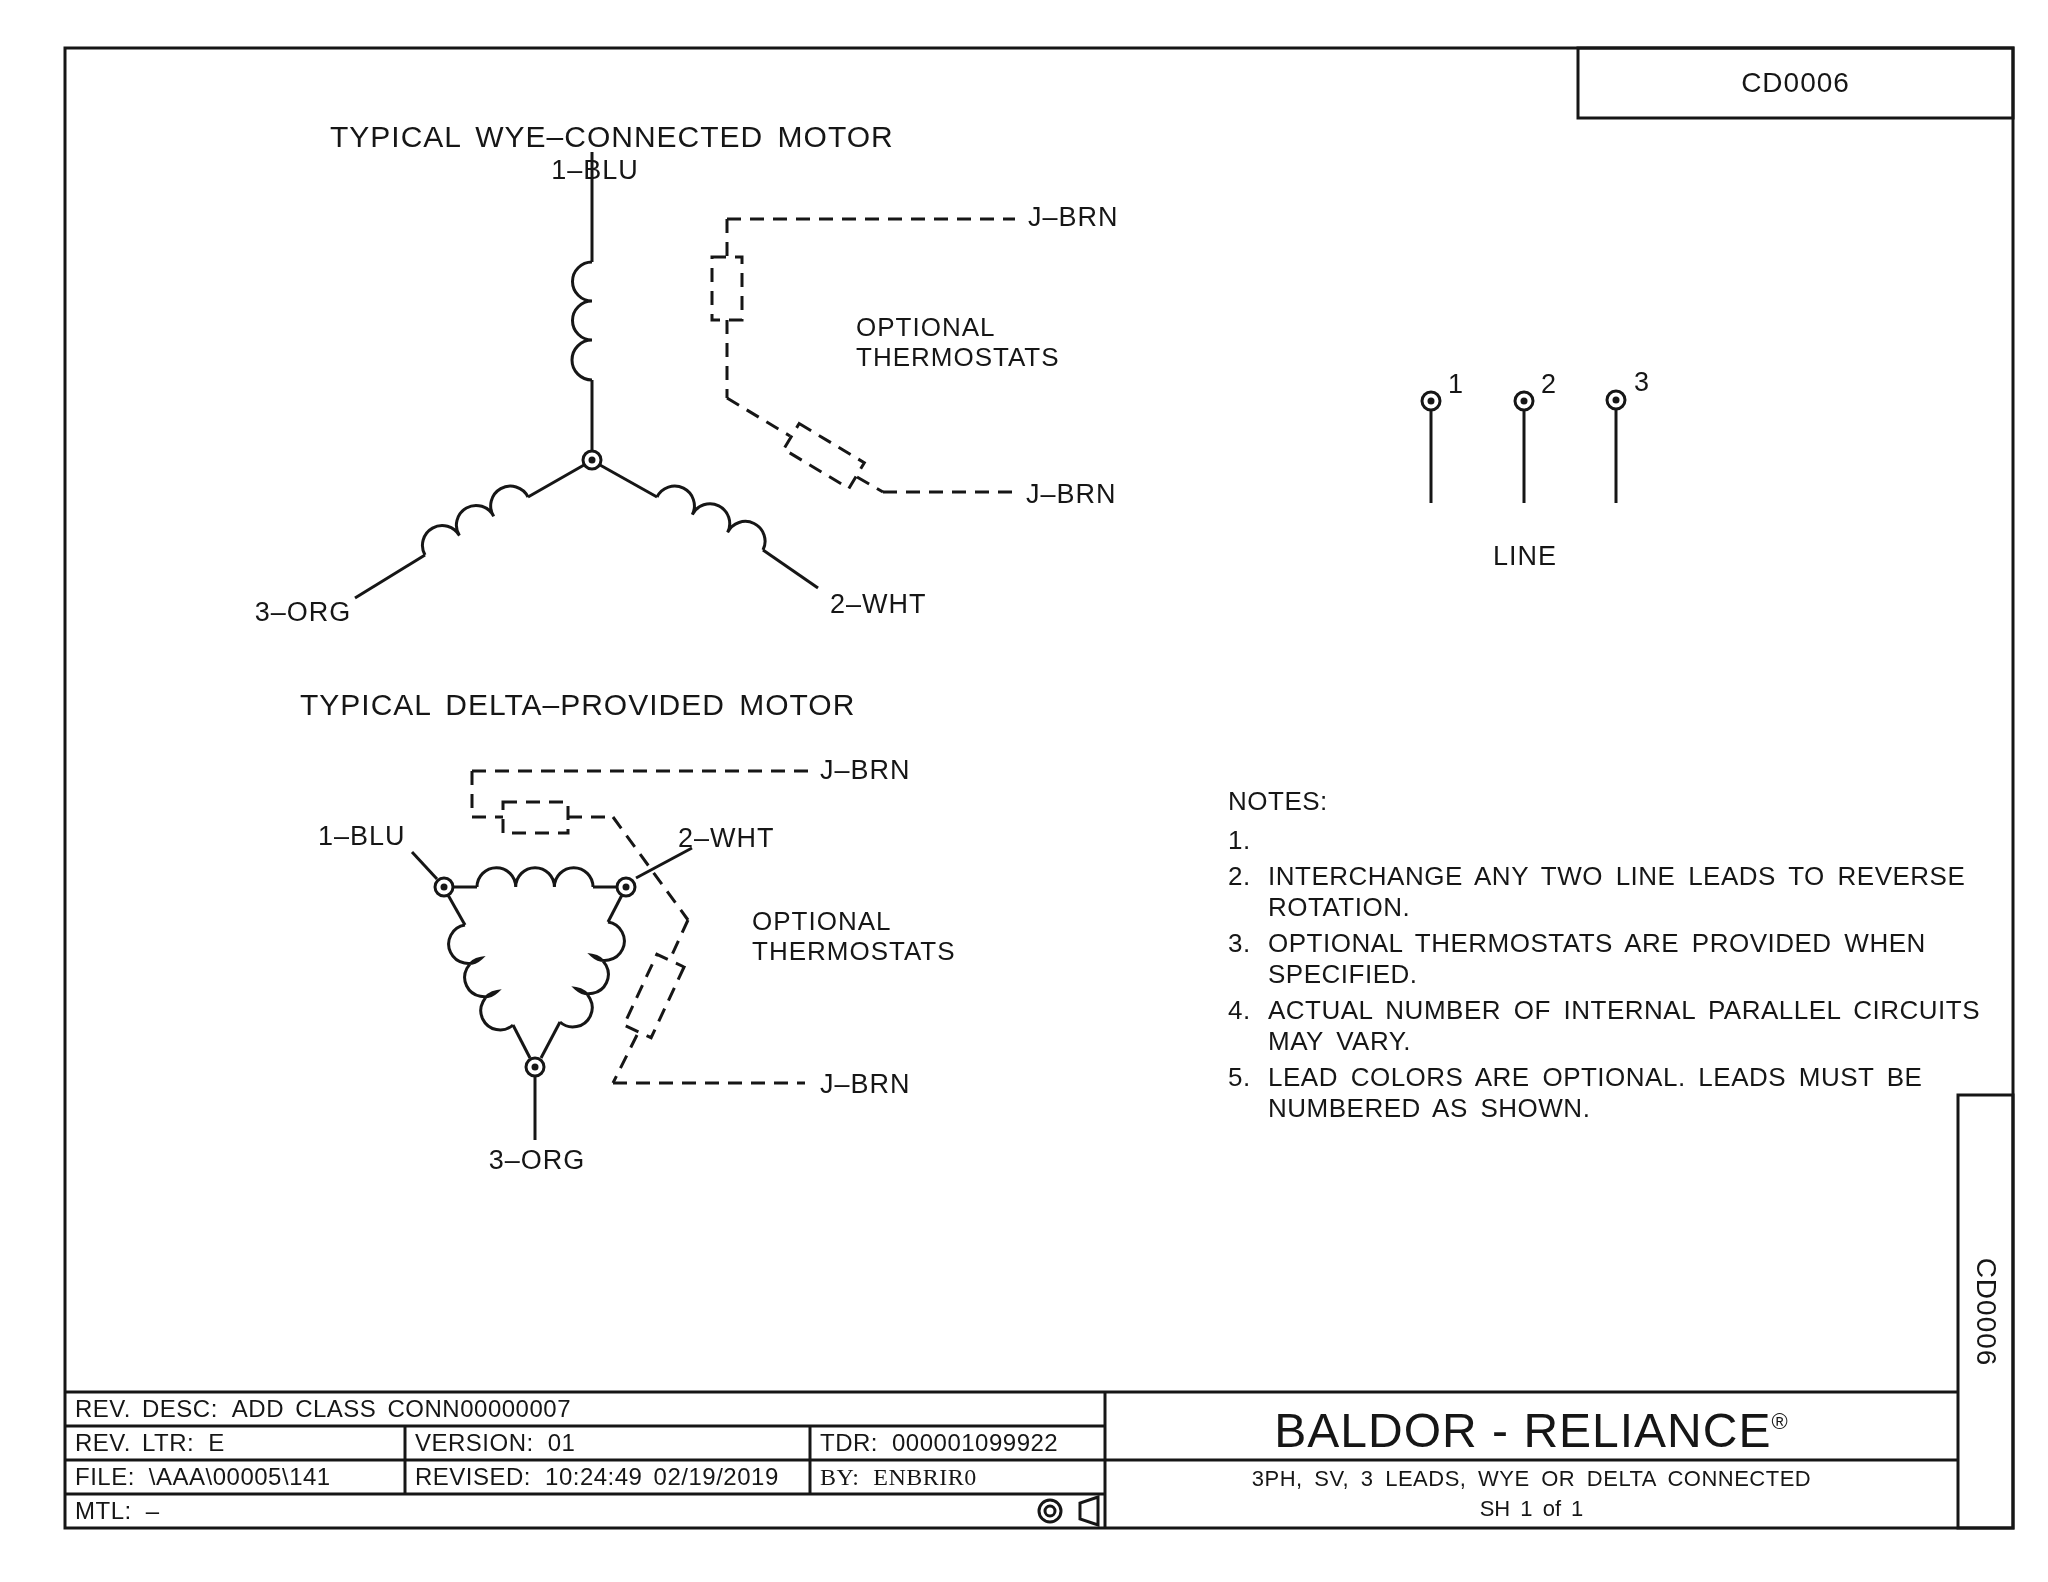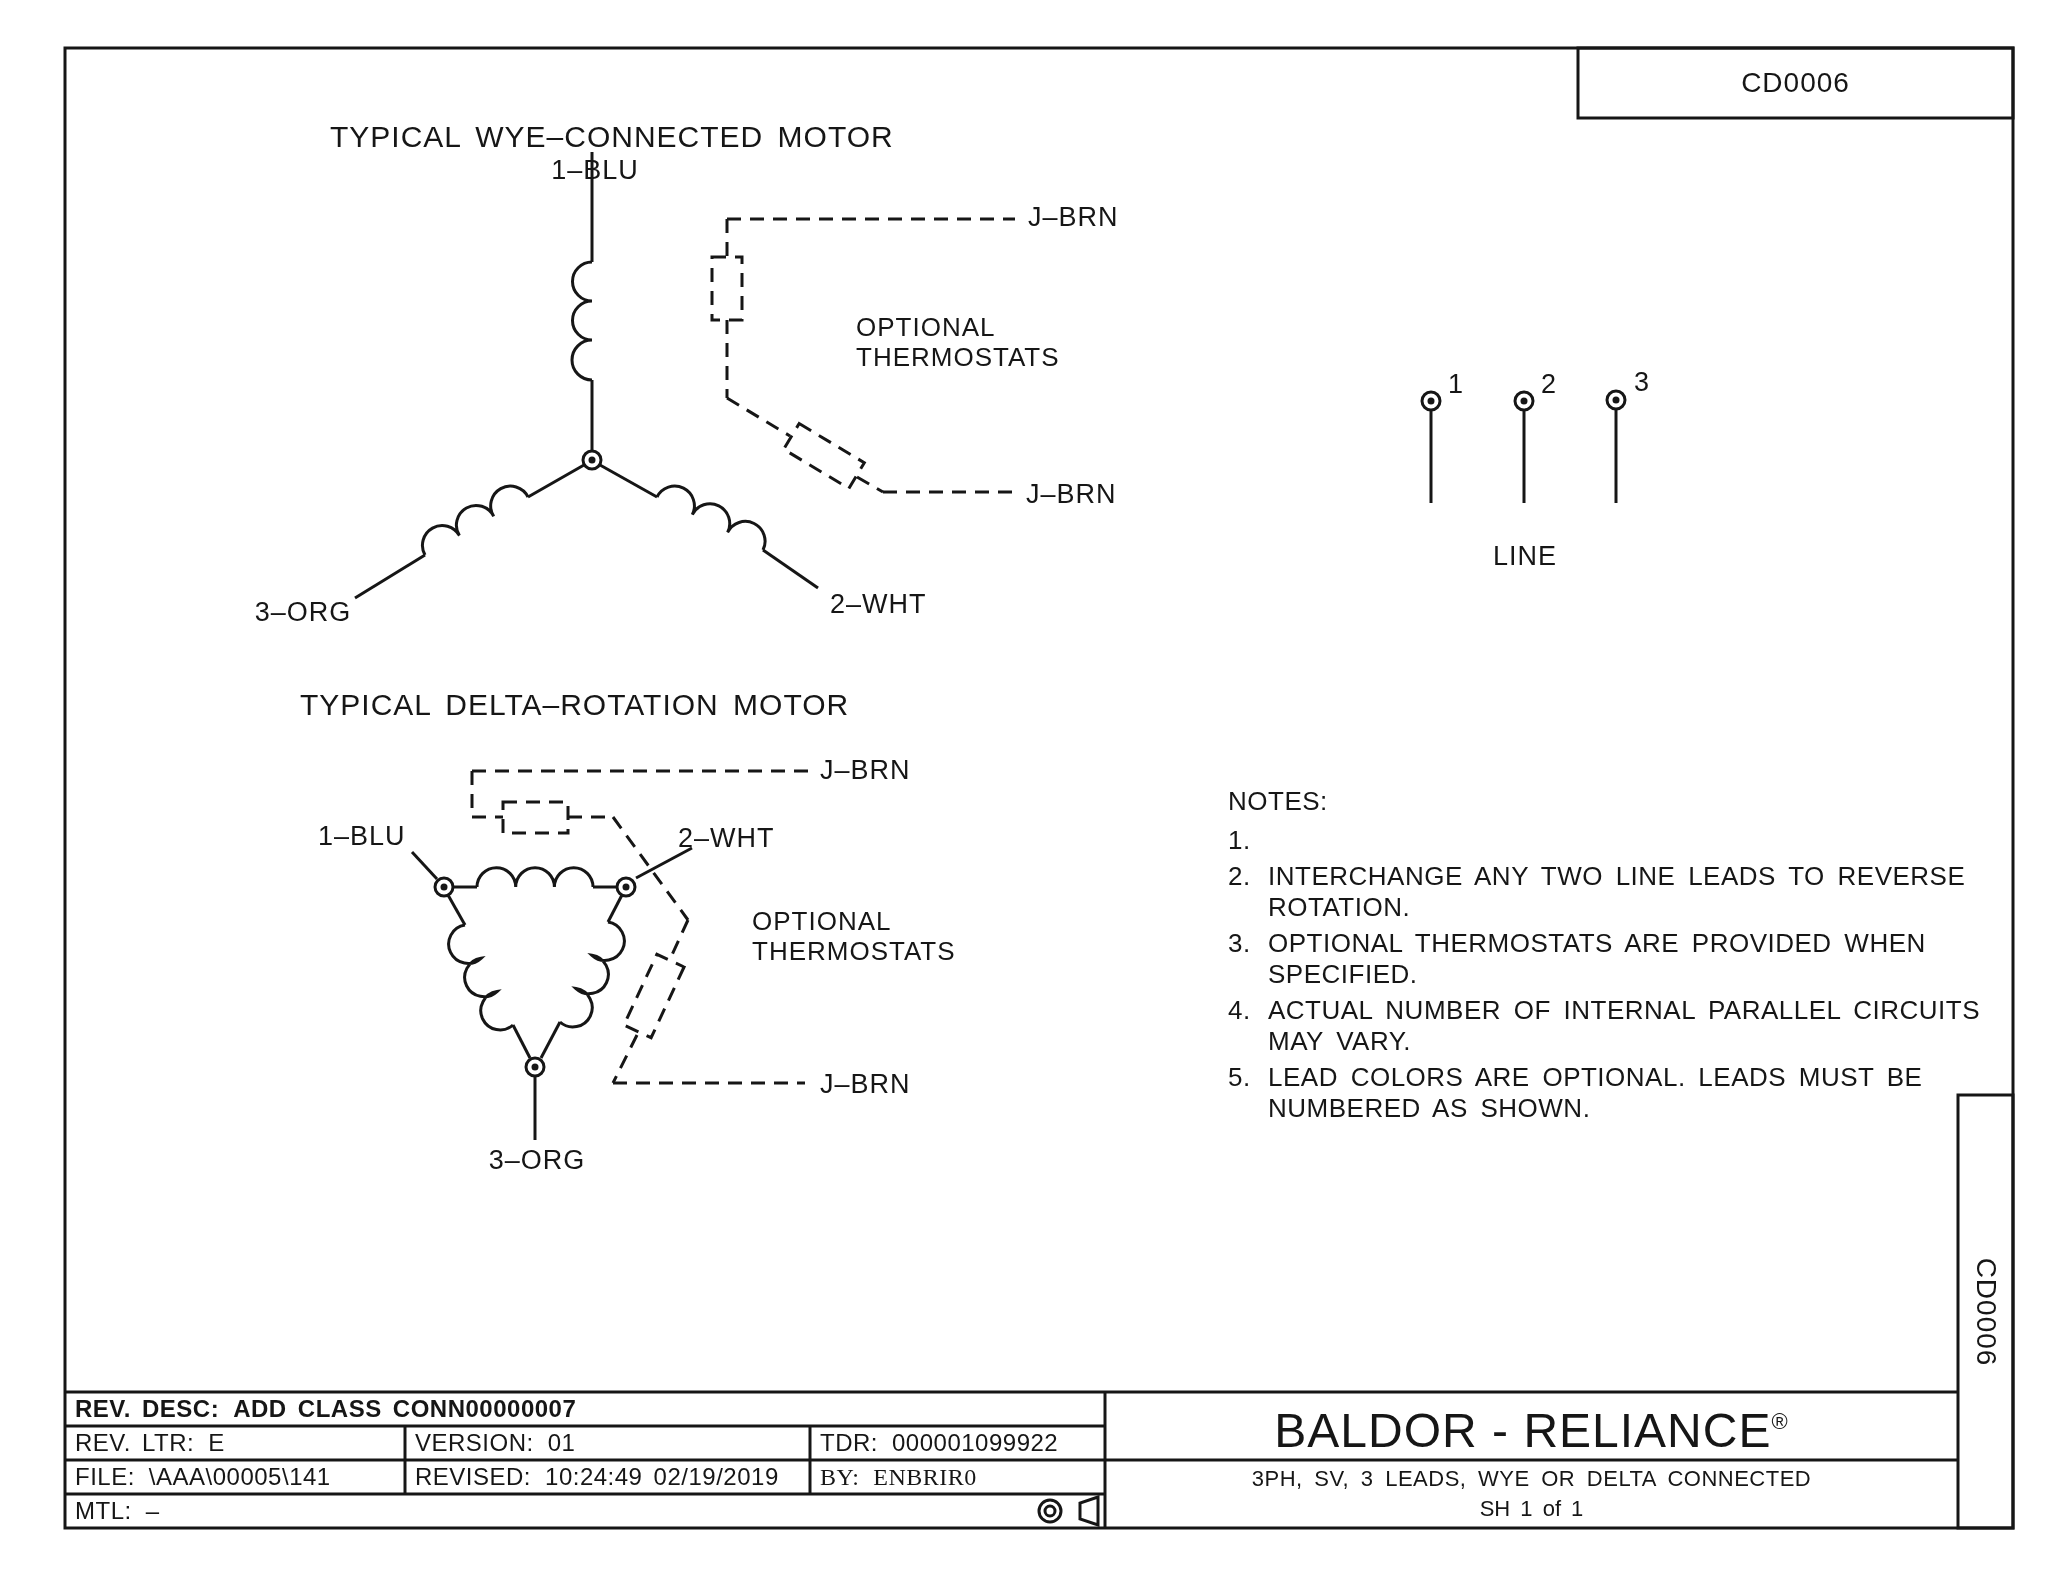--- a/index.html
+++ b/index.html
@@ -158,21 +158,21 @@
 <div class="t lead-lbl ctr" style="left:540px;top:156px;width:110px;">1–BLU</div>
 <div class="t lead-lbl ctr" style="left:248px;top:598px;width:110px;">3–ORG</div>
 <div class="t lead-lbl" style="left:830px;top:590px;">2–WHT</div>
 <div class="t lead-lbl" style="left:1028px;top:203px;">J–BRN</div>
 <div class="t lead-lbl" style="left:1026px;top:480px;">J–BRN</div>
 <div class="t small-lbl multiline" style="left:856px;top:312px;">
   <div>OPTIONAL</div>
   <div>THERMOSTATS</div>
 </div>
 
-<div class="t title-lbl ctr" style="left:300px;top:688px;width:470px;">TYPICAL DELTA–ROTATION MOTOR</div>
+<div class="t title-lbl ctr" style="left:300px;top:688px;width:470px;">TYPICAL DELTA–PROVIDED MOTOR</div>
 <div class="t lead-lbl" style="left:820px;top:756px;">J–BRN</div>
 <div class="t lead-lbl" style="left:318px;top:822px;">1–BLU</div>
 <div class="t lead-lbl" style="left:678px;top:824px;">2–WHT</div>
 <div class="t small-lbl multiline" style="left:752px;top:906px;">
   <div>OPTIONAL</div>
   <div>THERMOSTATS</div>
 </div>
 <div class="t lead-lbl" style="left:820px;top:1070px;">J–BRN</div>
 <div class="t lead-lbl ctr" style="left:482px;top:1146px;width:110px;">3–ORG</div>
 
@@ -209,21 +209,21 @@
   </div>
   <div class="note-item">
     <span class="note-num">5.</span>
     <div class="note-lines">
       <div>LEAD COLORS ARE OPTIONAL.  LEADS MUST BE</div>
       <div>NUMBERED AS SHOWN.</div>
     </div>
   </div>
 </div>
 
-<div class="cell" style="left:65px;top:1392px;width:1040px;height:34px;font-weight:bold;">
+<div class="cell" style="left:65px;top:1392px;width:1040px;height:34px;">
   <span class="lab">REV. DESC:</span>
   <span>ADD CLASS CONN00000007</span>
 </div>
 <div class="cell" style="left:65px;top:1426px;width:313px;height:34px;">
   <span class="lab">REV. LTR:</span>
   <span>E</span>
 </div>
 <div class="cell" style="left:405px;top:1426px;width:405px;height:34px;">
   <span class="lab">VERSION:</span>
   <span>01</span>

